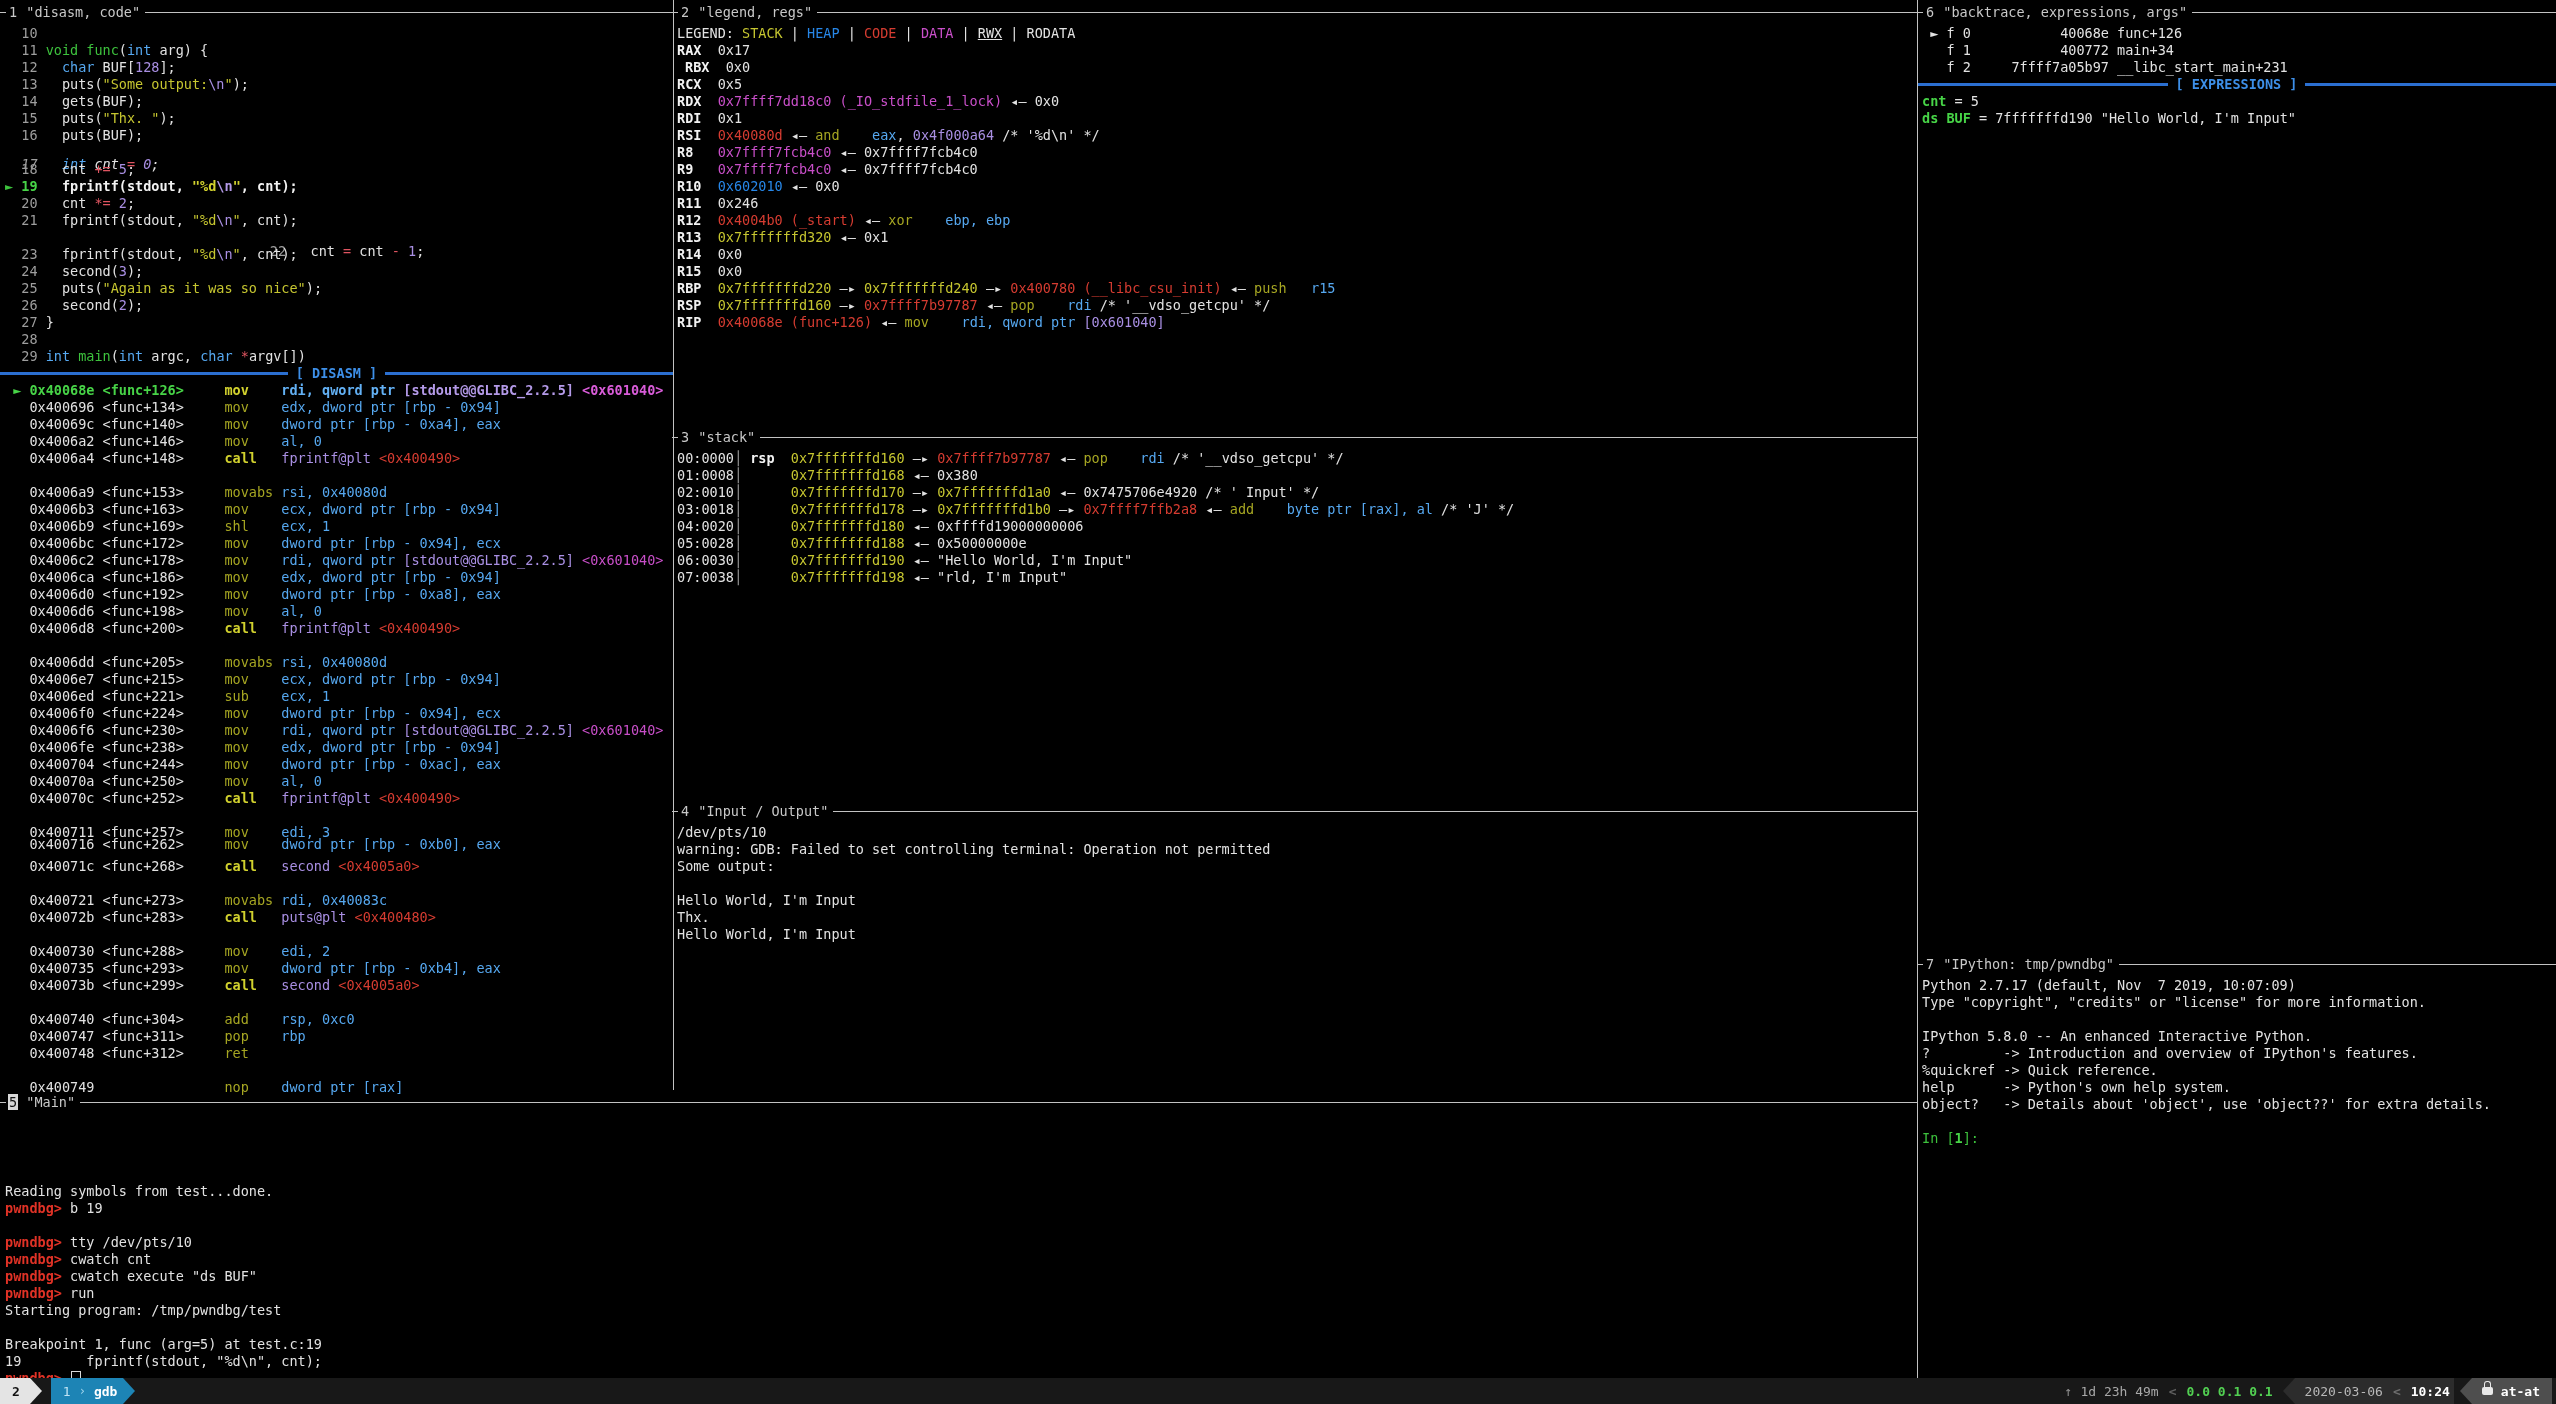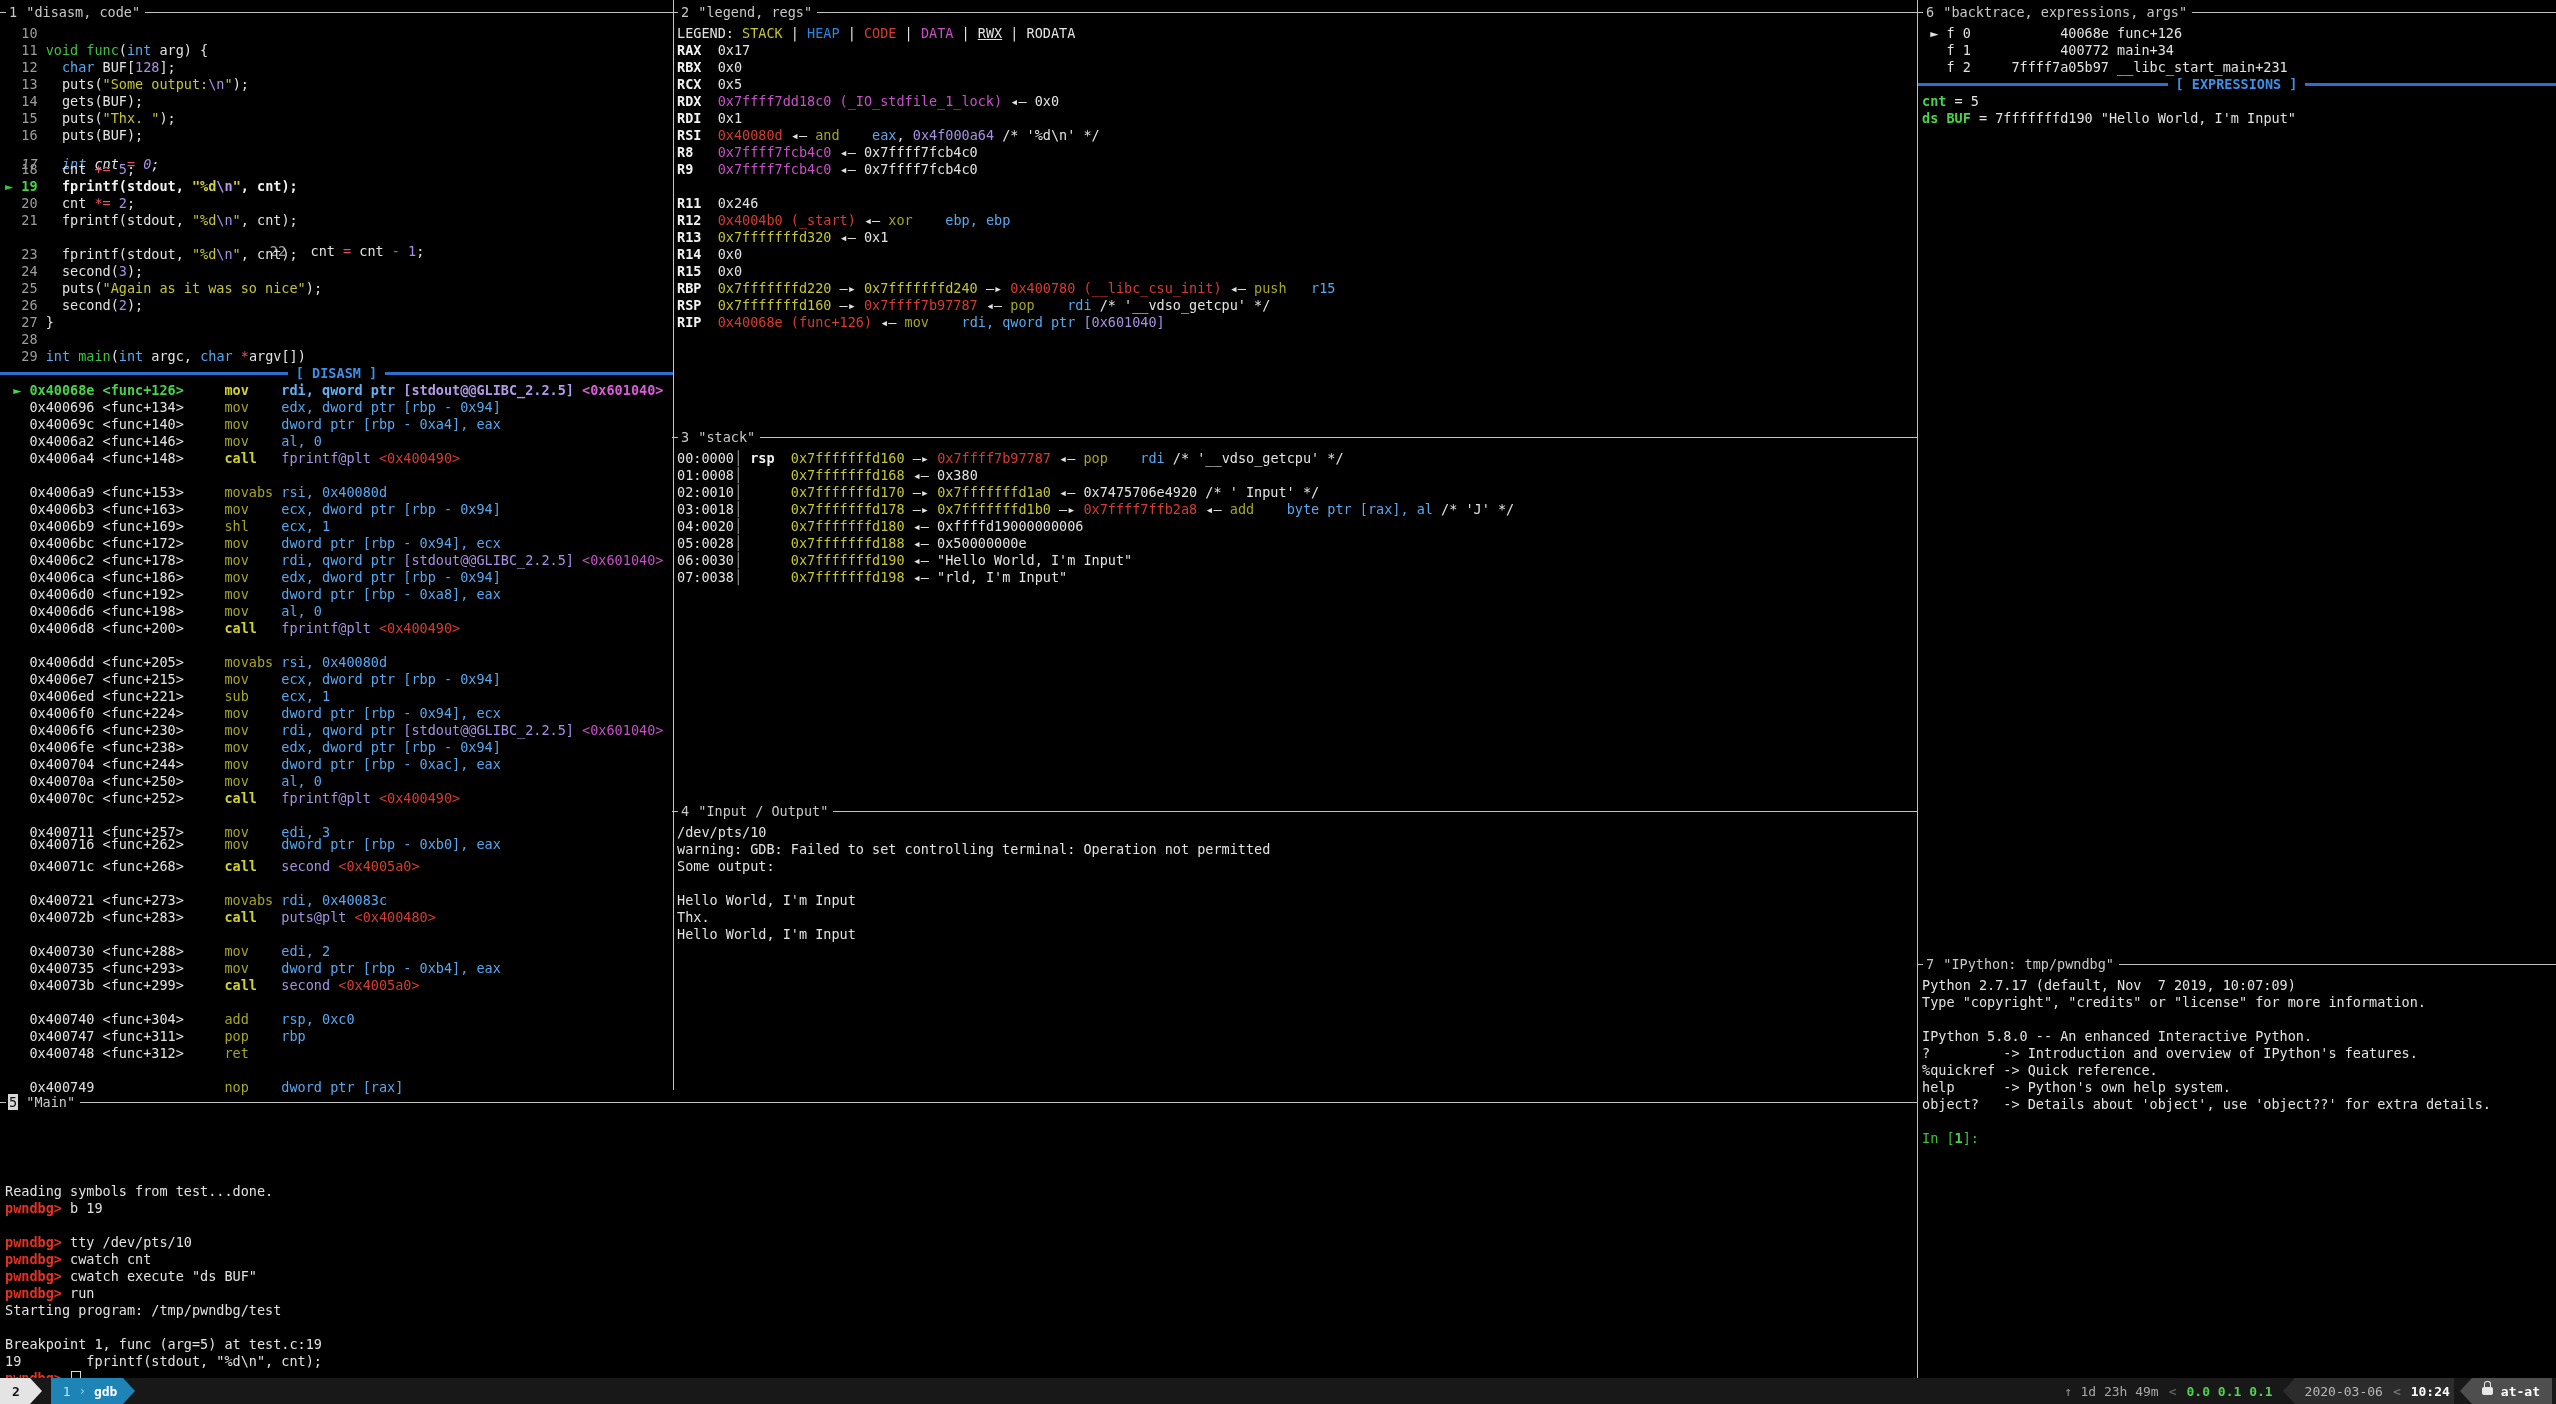--- a/index.html
+++ b/index.html
@@ -121,27 +121,28 @@
         <div class="line" style="top: 1011px;"><span class="seg w">   0x400740 &lt;func+304&gt;     </span><span class="seg o">add    </span><span class="seg c">rsp, 0xc0</span></div>
         <div class="line" style="top: 1028px;"><span class="seg w">   0x400747 &lt;func+311&gt;     </span><span class="seg o">pop    </span><span class="seg c">rbp</span></div>
         <div class="line" style="top: 1045px;"><span class="seg w">   0x400748 &lt;func+312&gt;     </span><span class="seg o">ret    </span></div>
         <div class="line" style="top: 1079px;"><span class="seg w">   0x400749                </span><span class="seg o">nop    </span><span class="seg c">dword ptr [rax]</span></div>
       </div>
       <div class="pane" style="left: 672px; top: 0px; width: 1245px; height: 425px;">
         <div class="h-border"></div>
         <div class="pane-title"><span class="pane-num">2</span><span> "legend, regs"</span></div>
         <div class="line" style="top: 25px;"><span class="seg w">LEGEND: </span><span class="seg y">STACK</span><span class="seg w"> | </span><span class="seg b">HEAP</span><span class="seg w"> | </span><span class="seg r">CODE</span><span class="seg w"> | </span><span class="seg m">DATA</span><span class="seg w"> | </span><span class="seg u">RWX</span><span class="seg w"> | </span><span class="seg w">RODATA</span></div>
         <div class="line" style="top: 42px;"><span class="seg bw">RAX  </span><span class="seg w">0x17</span></div>
-        <div class="line" style="top: 59px;"><span class="seg bw">RBX  </span><span class="seg w">0x0</span></div>
+        <div class="line" style="top: 59px; margin-left: 8px;"><span class="seg bw">RBX  </span><span class="seg w">0x0</span></div>
         <div class="line" style="top: 76px;"><span class="seg bw">RCX  </span><span class="seg w">0x5</span></div>
         <div class="line" style="top: 93px;"><span class="seg bw">RDX  </span><span class="seg m">0x7ffff7dd18c0 (_IO_stdfile_1_lock) </span><span class="seg w">◂— 0x0</span></div>
         <div class="line" style="top: 110px;"><span class="seg bw">RDI  </span><span class="seg w">0x1</span></div>
         <div class="line" style="top: 127px;"><span class="seg bw">RSI  </span><span class="seg r">0x40080d </span><span class="seg w">◂— </span><span class="seg o">and    </span><span class="seg c">eax</span><span class="seg w">, </span><span class="seg v">0x4f000a64</span><span class="seg w"> /* '%d\n' */</span></div>
         <div class="line" style="top: 144px;"><span class="seg bw">R8   </span><span class="seg m">0x7ffff7fcb4c0 </span><span class="seg w">◂— 0x7ffff7fcb4c0</span></div>
         <div class="line" style="top: 161px;"><span class="seg bw">R9   </span><span class="seg m">0x7ffff7fcb4c0 </span><span class="seg w">◂— 0x7ffff7fcb4c0</span></div>
+        <div class="line" style="top: 178px;"><span class="seg bw">R10  </span><span class="seg b">0x602010 </span><span class="seg w">◂— 0x0</span></div>
         <div class="line" style="top: 195px;"><span class="seg bw">R11  </span><span class="seg w">0x246</span></div>
         <div class="line" style="top: 212px;"><span class="seg bw">R12  </span><span class="seg r">0x4004b0 (_start) </span><span class="seg w">◂— </span><span class="seg o">xor    </span><span class="seg c">ebp, ebp</span></div>
         <div class="line" style="top: 229px;"><span class="seg bw">R13  </span><span class="seg y">0x7fffffffd320 </span><span class="seg w">◂— 0x1</span></div>
         <div class="line" style="top: 246px;"><span class="seg bw">R14  </span><span class="seg w">0x0</span></div>
         <div class="line" style="top: 263px;"><span class="seg bw">R15  </span><span class="seg w">0x0</span></div>
         <div class="line" style="top: 280px;"><span class="seg bw">RBP  </span><span class="seg y">0x7fffffffd220 </span><span class="seg w">—▸ </span><span class="seg y">0x7fffffffd240 </span><span class="seg w">—▸ </span><span class="seg r">0x400780 (__libc_csu_init) </span><span class="seg w">◂— </span><span class="seg o">push   </span><span class="seg c">r15</span></div>
         <div class="line" style="top: 297px;"><span class="seg bw">RSP  </span><span class="seg y">0x7fffffffd160 </span><span class="seg w">—▸ </span><span class="seg r">0x7ffff7b97787 </span><span class="seg w">◂— </span><span class="seg o">pop    </span><span class="seg c">rdi</span><span class="seg w"> /* '__vdso_getcpu' */</span></div>
         <div class="line" style="top: 314px;"><span class="seg bw">RIP  </span><span class="seg r">0x40068e (func+126) </span><span class="seg w">◂— </span><span class="seg o">mov    </span><span class="seg c">rdi, qword ptr </span><span class="seg v">[0x601040]</span></div>
       </div>
       <div class="pane" style="left: 672px; top: 425px; width: 1245px; height: 374px;">

